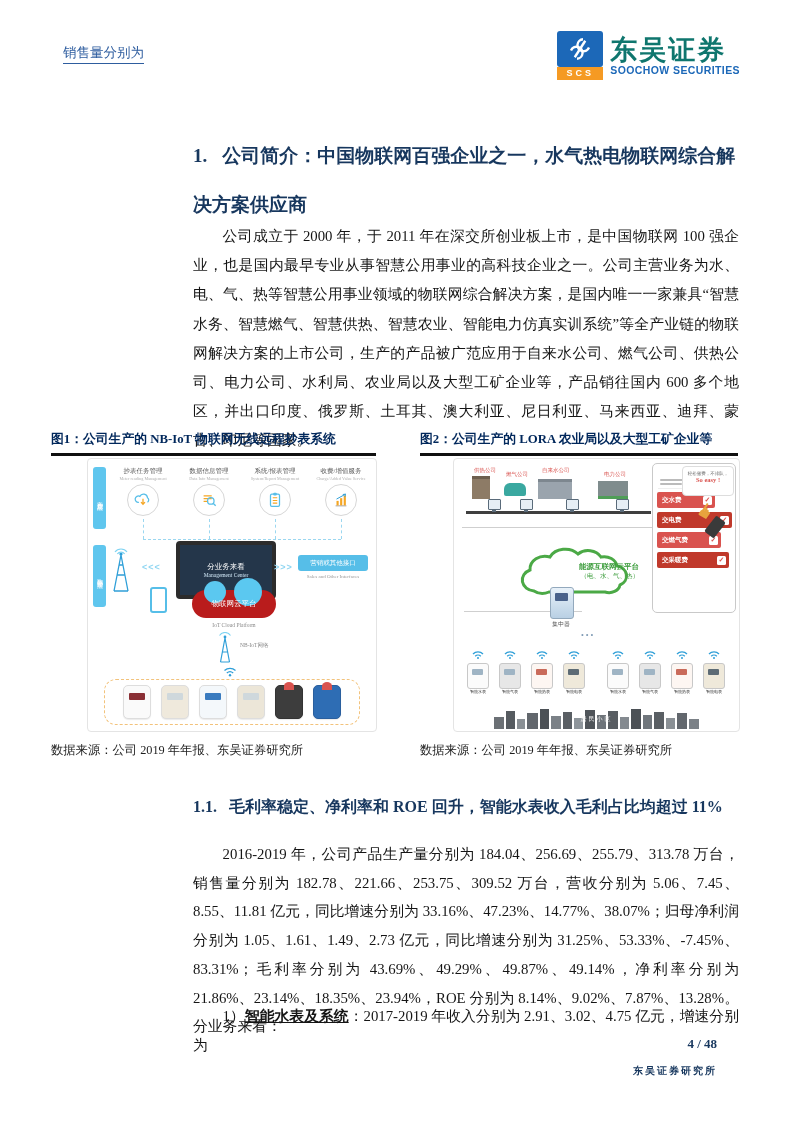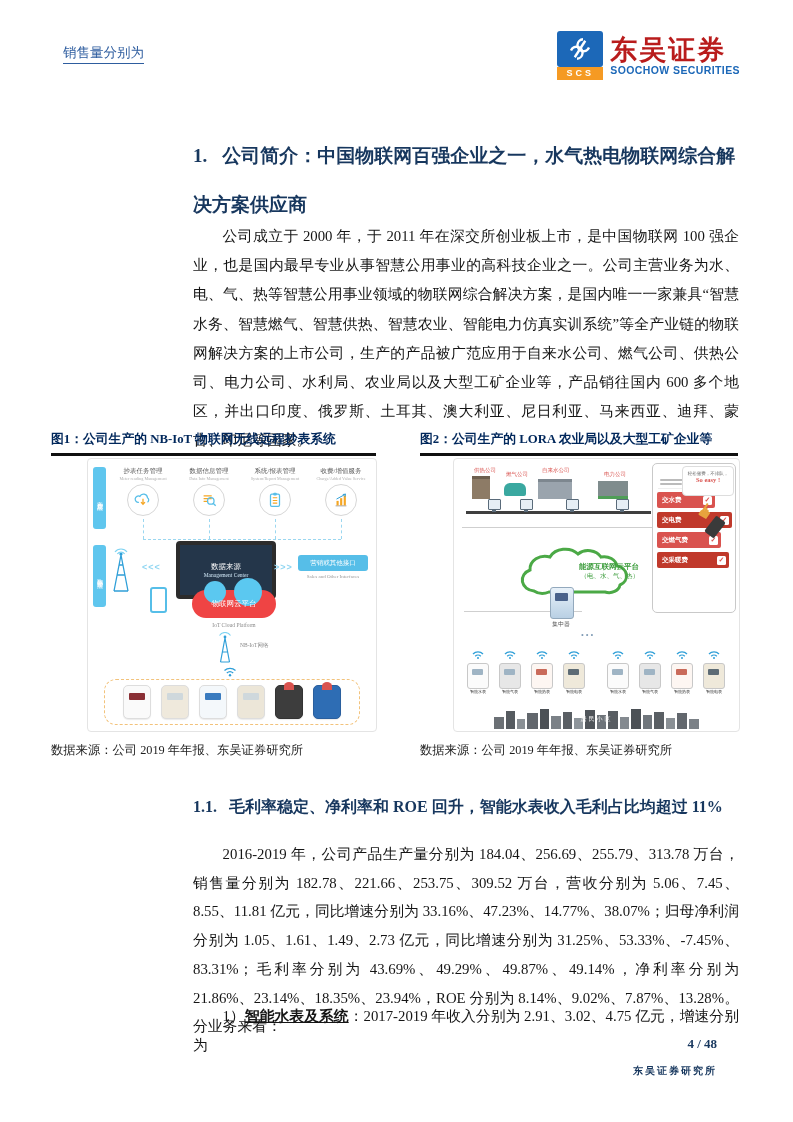--- a/index.html
+++ b/index.html
@@ -8,21 +8,21 @@
   .abs{position:absolute;}
   
   .doc-type{left:63px;top:44px;font-size:13.5px;color:#2E5D9F;
             border-bottom:1px solid #2E5D9F;padding-bottom:1px;}
   .logo{right:53px;top:31px;display:flex;align-items:center;gap:7px;}
   .logo-mark{width:46px;display:flex;flex-direction:column;}
   .logo-sq{width:46px;height:36px;background:#1C68B8;border-radius:3px;
            display:flex;align-items:center;justify-content:center;}
   .logo-scs{width:46px;height:13px;background:#F59A23;color:#fff;text-align:center;
             font:bold 9px/13px "Liberation Sans",sans-serif;letter-spacing:3px;}
-  .logo-cn{font:bold 27px/28px "Liberation Sans",sans-serif;color:#b91c1c;letter-spacing:2px;}
+  .logo-cn{font:bold 27px/28px "Liberation Sans",sans-serif;color:#0f766e;letter-spacing:2px;}
   .logo-en{font:bold 10.5px/12px "Liberation Sans",sans-serif;color:#1C68B8;letter-spacing:.4px;}
   
   .h1{left:193px;top:131px;width:549px;font-weight:bold;font-size:19px;
       line-height:49px;color:#17375E;}
   .h1 .num{margin-right:15px;}
   .h2{left:193px;top:797px;width:549px;font-weight:bold;font-size:16px;color:#17375E;}
   .h2 .num{margin-right:12px;}
   .para{left:193px;width:546px;font-size:14.8px;line-height:29.2px;
         text-align:justify;text-indent:2em;color:#151515;}
   
@@ -46,21 +46,21 @@
            border-radius:4px;background:#24364a;display:flex;flex-direction:column;
            align-items:center;justify-content:center;}
   .monitor .m-cn{color:#fff;font-size:7.5px;}
   .monitor .m-en{color:#cfe6f5;font-size:5.5px;}
   .stand1{position:absolute;left:128px;top:140px;width:16px;height:4px;background:#444;}
   .stand2{position:absolute;left:120px;top:144px;width:32px;height:3px;background:#666;border-radius:2px;}
   .iface{position:absolute;left:210px;top:96px;width:70px;height:16px;background:#56BEE8;color:#fff;
          font-size:6.5px;line-height:16px;text-align:center;border-radius:3px;}
   .iface-en{position:absolute;left:206px;top:115px;width:78px;font-size:5px;color:#9a9a9a;text-align:center;}
   .phone{position:absolute;left:62px;top:128px;width:13px;height:22px;border:2px solid #56BEE8;border-radius:3px;}
-  .cloud{position:absolute;left:104px;top:131px;width:84px;height:28px;background:#ef4444;
+  .cloud{position:absolute;left:104px;top:131px;width:84px;height:28px;background:#b91c1c;
          border-radius:14px;color:#fff;font-size:7.5px;text-align:center;line-height:28px;}
   .cloud::before{content:"";position:absolute;left:12px;top:-9px;width:22px;height:22px;
                  background:#5BC8F0;border-radius:50%;}
   .cloud::after{content:"";position:absolute;right:14px;top:-12px;width:28px;height:28px;
                 background:#5BC8F0;border-radius:50%;}
   .cloud span{position:relative;z-index:2;}
   .cloud-en{position:absolute;left:104px;top:163px;width:84px;text-align:center;font-size:5.5px;color:#8a8a8a;}
   .nb-label{position:absolute;left:152px;top:183px;font-size:5.5px;color:#8a8a8a;}
   .devstrip{position:absolute;left:16px;top:220px;width:254px;height:44px;
             border:1.5px dashed #F2C27B;border-radius:12px;display:flex;gap:10px;
@@ -203,21 +203,21 @@
     <div class="dashv" style="left:253px;"></div>
     <div class="dashh" style="left:55px;width:198px;"></div>
 
     <svg class="abs" style="left:20px;top:88px;" width="26" height="46" viewBox="0 0 26 46">
       <path d="M13 8 L6 44 M13 8 L20 44 M9.5 28 h7 M11 18 h4 M6 44 h14" stroke="#2F9FD8" stroke-width="1.3" fill="none"></path>
       <circle cx="13" cy="7" r="1.6" fill="#2F9FD8"></circle>
       <path d="M7 5 a7.5 7.5 0 0 1 12 0 M9.3 7 a4.5 4.5 0 0 1 7.4 0" stroke="#7FD3F2" stroke-width="1.2" fill="none"></path>
     </svg>
     <div class="arrows" style="left:54px;">&lt;&lt;&lt;</div>
     <div class="monitor">
-      <div class="m-cn">数据来源</div>
+      <div class="m-cn">分业务来看</div>
       <div class="m-en">Management Center</div>
     </div>
     <div class="stand1"></div>
     <div class="stand2"></div>
     <div class="arrows" style="left:186px;">&gt;&gt;&gt;</div>
     <div class="iface">营销或其他接口</div>
     <div class="iface-en">Sales and Other Interfaces</div>
 
     <div class="phone"></div>
     <div class="cloud"><span>物联网云平台</span></div>

